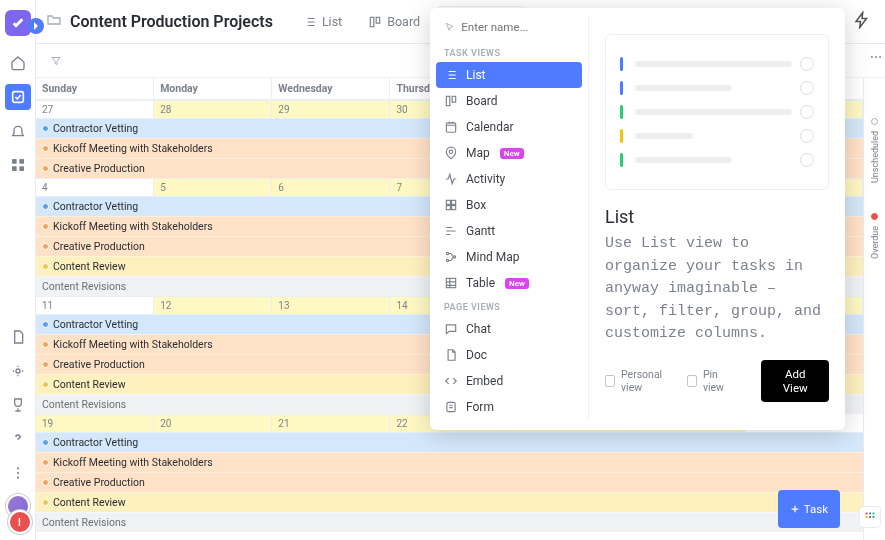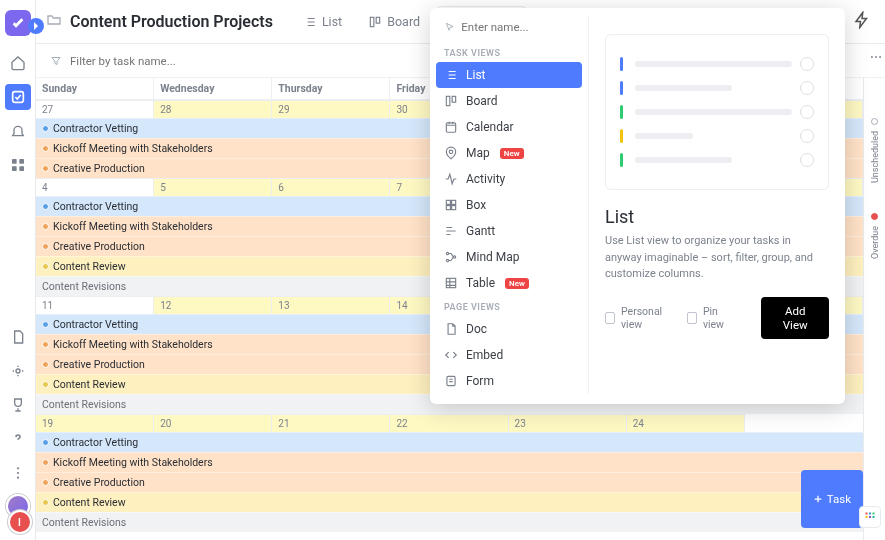--- a/index.html
+++ b/index.html
@@ -51,37 +51,37 @@
 .popover { position:absolute; top:8px; left:430px; width:415px; background:#fff; border-radius:6px; box-shadow:0 4px 24px rgba(0,0,0,.18); padding:8px 0 10px; z-index:50; display:flex;}
 .pop-left{ width:158px; padding:0 6px;}
 .pop-search{ display:flex; align-items:center; gap:6px; padding:4px 8px 8px; color:#a7adb7;}
 .pop-search svg{width:13px;height:13px;}
 .pop-search input{ border:none; outline:none; font-size:11.5px; width:100%; color:#2a2e34;}
 .pop-section-label{ font-size:9px; letter-spacing:.5px; color:#a7adb7; font-weight:600; padding:6px 8px 4px;}
 .pop-item{ display:flex; align-items:center; gap:8px; padding:6px 8px; font-size:12px; color:#3b3f45; border-radius:4px; cursor:pointer;}
 .pop-item svg{width:14px;height:14px;color:#7c828d;}
 .pop-item.selected{ background:#4f7cff; color:#fff;}
 .pop-item.selected svg{color:#fff;}
-.badge-new{ background:#ef4444; color:#fff; font-size:8px; padding:1px 4px; border-radius:3px; font-weight:600; margin-left:2px;}
+.badge-new{ background:#d946ef; color:#fff; font-size:8px; padding:1px 4px; border-radius:3px; font-weight:600; margin-left:2px;}
 .pop-right{ flex:1; padding:10px 16px 4px; border-left:1px solid #f0f1f3; display:flex; flex-direction:column;}
 .preview{ border:1px solid #eceef1; border-radius:6px; padding:12px 14px; margin:8px 0 16px;}
 .preview .prow{display:flex;align-items:center; gap:8px; margin:10px 0;}
 .preview .pbar{flex:1;height:6px;border-radius:3px;background:#eceef1;}
 .preview .pbar.sm{width:50%;flex:none;}
 .preview .pbar.xs{width:30%;flex:none;}
 .preview .pcircle{width:14px;height:14px;border-radius:50%;border:1.5px solid #dcdfe4;}
 .preview .clr{width:3px;align-self:stretch;border-radius:2px;margin-right:4px;}
 .pop-title{ font-size:18px; color:#2a2e34; font-weight:400; margin-bottom:6px;}
-.pop-desc{ font-size:11px; color:#7c828d; line-height:1.5; margin-bottom:14px;}
+.pop-desc{ font-size:15px; color:#7c828d; line-height:1.5; margin-bottom:14px;font-family:Liberation Mono, monospace;}
 .pop-footer{display:flex; align-items:center; gap:14px;}
 .chk{display:flex;align-items:center;gap:6px;font-size:10.5px;color:#7c828d;}
 .chk .box{width:12px;height:12px;border:1.5px solid #c0c4cc;border-radius:2px;}
 .pop-footer .grow{flex:1;}
 .btn-primary{ background:#000000; color:#fff; border:none; padding:7px 14px; font-size:11.5px; border-radius:4px; cursor:pointer;}
-.task-btn{ position:absolute; bottom:12px; right:22px; background:#4f7cff; color:#fff; border:none; padding:22px 12px; font-size:11.5px; border-radius:4px; display:flex; align-items:center; gap:4px; cursor:pointer; z-index:40;}
+.task-btn{ position:absolute; bottom:12px; right:45px; background:#4f7cff; color:#fff; border:none; padding:12px 12px; font-size:11.5px; border-radius:4px; display:flex; align-items:center; gap:4px; cursor:pointer; z-index:40;}
 .grid-btn{ position:absolute; bottom:12px; right:4px; width:22px; height:22px; border:1px solid #e8eaed; border-radius:4px; display:flex; align-items:center; justify-content:center; cursor:pointer; background:#fff; z-index:40;}
 .dots-btn{ position:absolute; top:50px; right:2px; color:#7c828d; cursor:pointer; z-index:30;}
 </style>
 </head>
 <body>
 
 <div class="app">
 
   <div class="left-rail">
     <div class="rail-btn logo">
@@ -188,27 +188,27 @@
           </svg></div>
       <div class="top-icon"><svg viewBox="0 0 24 24" fill="none" stroke="currentColor" stroke-width="2">
             <path d="M13 2L4 14h6l-1 8 9-12h-6z"></path>
           </svg></div>
     </div>
 
     <div class="filterbar">
       <svg viewBox="0 0 24 24" fill="none" stroke="currentColor" stroke-width="2">
           <path d="M4 5h16l-6 8v6l-4-2v-4z"></path>
         </svg>
-      <input style="border: none; outline: none; font-size: 11.5px; color: rgb(42, 46, 52); flex: 0 0 200px;" placeholder="Filter by task name...">
     </div>
 
     <div class="calendar-wrap">
       <div class="calendar">
         <div class="cal-head" id="cal-head">
             <div class="dh">Sunday</div>
+            <div class="dh">Monday</div>
             <div class="dh">Wednesday</div>
             <div class="dh">Thursday</div>
             <div class="dh">Friday</div>
             <div class="dh">Saturday</div>
           </div>
         <div class="cal-body" id="cal-body">
             <div class="week">
               <div class="daterow">
                 <div class="datecell first">27</div>
                 <div class="datecell">28</div>
@@ -408,20 +408,26 @@
           <svg viewBox="0 0 24 24" fill="none" stroke="currentColor" stroke-width="2">
             <rect x="4" y="4" width="16" height="16"></rect>
             <path d="M4 10h16M4 16h16M10 4v16"></path>
           </svg>
           <span>Table</span>
           <span class="badge-new">New</span>
         </div>
       </div>
     <div class="pop-section-label">PAGE VIEWS</div>
     <div id="page-views">
+        <div class="pop-item">
+          <svg viewBox="0 0 24 24" fill="none" stroke="currentColor" stroke-width="2">
+            <path d="M4 5h16v11H9l-5 4z"></path>
+          </svg>
+          <span>Chat</span>
+        </div>
         <div class="pop-item">
           <svg viewBox="0 0 24 24" fill="none" stroke="currentColor" stroke-width="2">
             <path d="M7 3h8l4 4v14H7z"></path>
             <path d="M15 3v4h4"></path>
           </svg>
           <span>Doc</span>
         </div>
         <div class="pop-item">
           <svg viewBox="0 0 24 24" fill="none" stroke="currentColor" stroke-width="2">
             <path d="M8 7l-5 5 5 5M16 7l5 5-5 5"></path>

